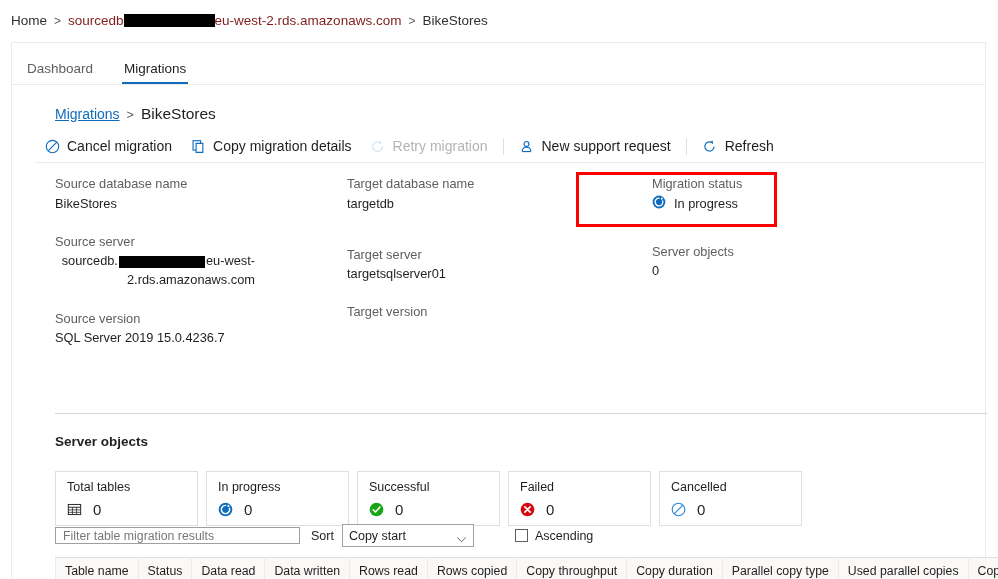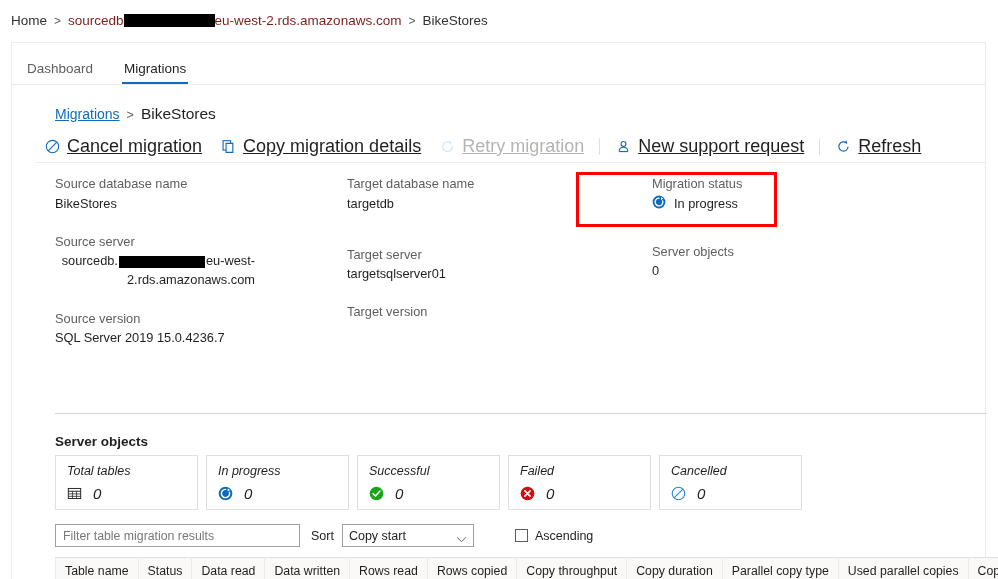--- a/index.html
+++ b/index.html
@@ -69,23 +69,22 @@
 
   
   .cmdbar {
     position: absolute; left: 23px; top: 87px;
     width: 951px; height: 33px;
     display: flex; align-items: center;
     border-bottom: 1px solid #edebe9;
   }
   .cmd {
     display: flex; align-items: center; height: 33px;
-    padding: 0 9px; font-size: 18px; color: #201f1e; cursor: pointer;
+    padding: 0 9px; font-size: 14px; color: #201f1e; cursor: pointer;
     white-space: nowrap;
-    text-decoration: underline;
   }
   .cmd.disabled { color: #b6b4b2; cursor: default; }
   .cmd .ico { width: 16px; height: 16px; margin-right: 7px; display: inline-flex;
                align-items: center; justify-content: center; flex: none; }
   .cmd-sep { width: 1px; height: 17px; background: #e1dfdd; margin: 0 6px; }
 
   
   .props { position: absolute; left: 43px; top: 132px; width: 920px; }
   .prop-col { position: absolute; top: 0; }
   .col-1 { left: 0; width: 290px; }
@@ -112,40 +111,40 @@
   .divider {
     position: absolute; left: 43px; top: 370px;
     width: 932px; height: 1px; background: #d7d5d3;
   }
 
   
   .section-title {
     position: absolute; left: 43px; top: 391px;
     font-size: 13.5px; font-weight: bold; color: #201f1e;
   }
-  .cards { position: absolute; left: 43px; top: 412px; display: flex; gap: 8px; font-style: italic; }
+  .cards { position: absolute; left: 43px; top: 428px; display: flex; gap: 8px; }
   .card {
     width: 143px; height: 55px;
     border: 1px solid #e1dfdd; background: #fff;
     padding: 8px 11px 0 11px;
   }
   .card-title { font-size: 12.5px; color: #201f1e; line-height: 1.2; }
   .card-row { display: flex; align-items: center; gap: 10px; margin-top: 6px; }
   .card-count { font-size: 15px; color: #201f1e; }
 
   
   .ic { width: 16px; height: 16px; display: inline-block; flex: none; }
 
   
   .filterrow {
     position: absolute; left: 43px; top: 481px;
     display: flex; align-items: center;
   }
   .filter-input {
-    width: 245px; height: 23px; border: 1px solid #a19f9d; background: #fff;
+    width: 245px; height: 17px; border: 1px solid #a19f9d; background: #fff;
     font-size: 12.3px; color: #201f1e; padding: 0 7px;
     font-family: "Liberation Sans", sans-serif;
   }
   .filter-input::placeholder { color: #7a7875; }
   .sort-label { margin: 0 8px 0 11px; font-size: 12.5px; color: #201f1e; }
   .sort-select {
     width: 132px; height: 23px; border: 1px solid #a19f9d; background: #fff;
     font-size: 12.5px; color: #201f1e; padding: 0 6px;
     display: flex; align-items: center; justify-content: space-between;
     cursor: pointer;

